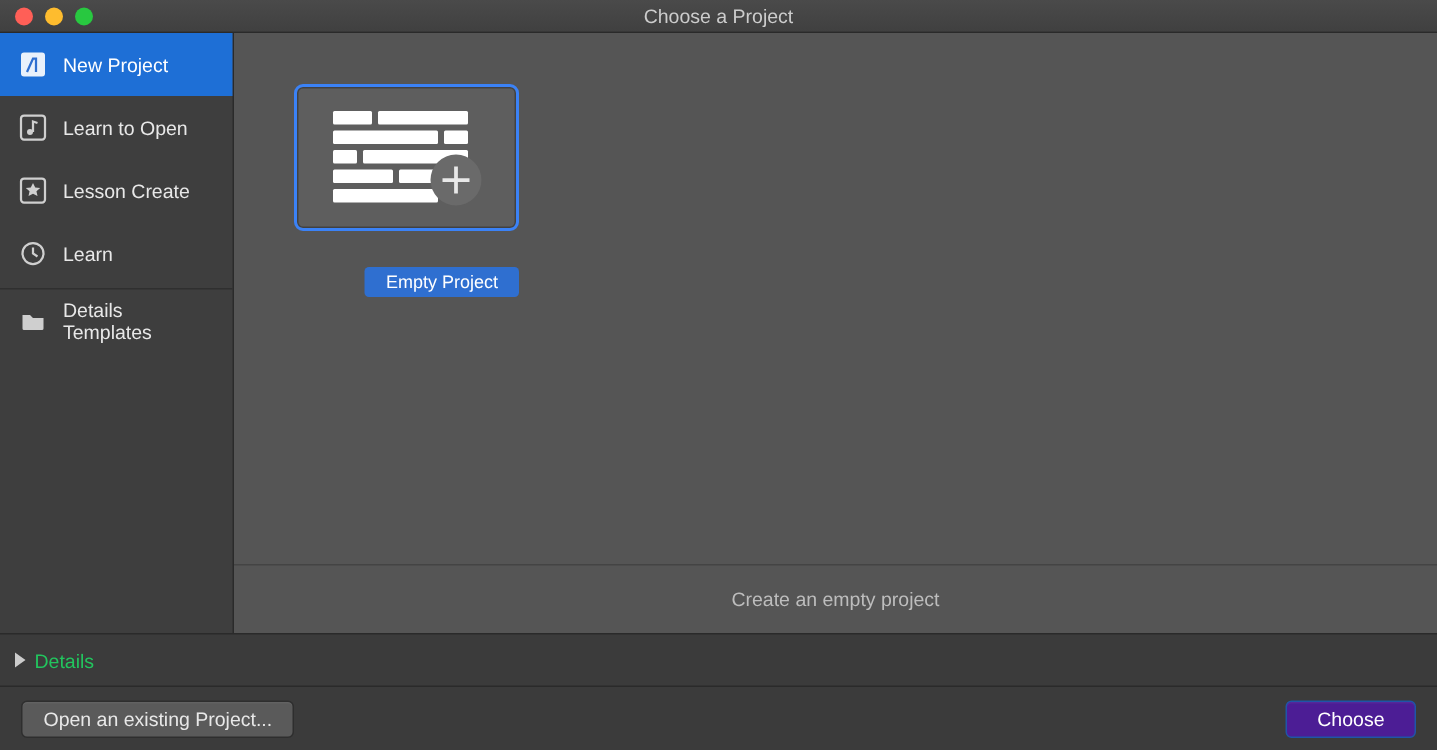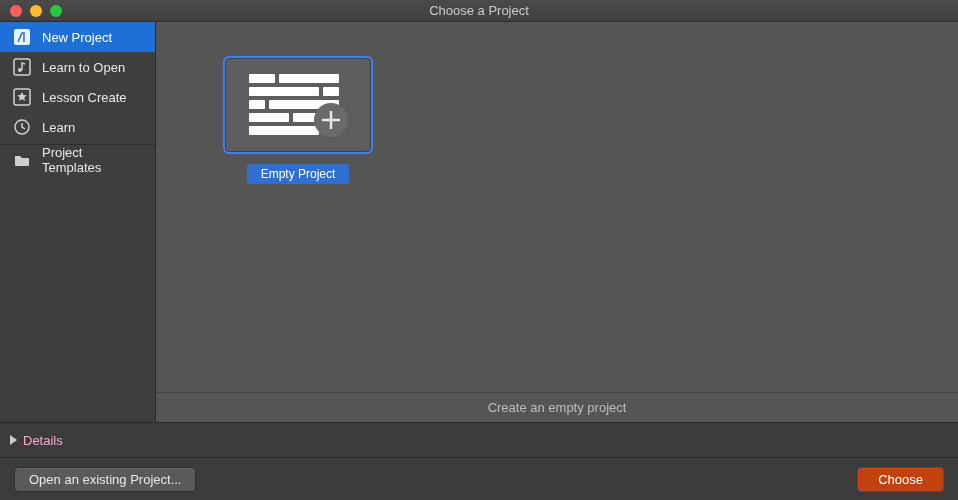--- a/index.html
+++ b/index.html
@@ -53,21 +53,21 @@
     width: 156px;
     background: #3e3e3e;
     display: flex;
     flex-direction: column;
     border-right: 1px solid #2a2a2a;
   }
   .side-item {
     display: flex;
     align-items: center;
     gap: 10px;
-    height: 30px;
+    height: 42px;
     padding: 0 12px;
     color: #e8e8e8;
     font-size: 13px;
     cursor: pointer;
   }
   .side-item.selected {
     background: #1e6fd6;
     color: #fff;
   }
   .side-group-sep {
@@ -92,24 +92,23 @@
     flex: 1;
     padding: 34px 30px 10px 40px;
     display: flex;
     align-items: flex-start;
     gap: 20px;
     overflow: auto;
   }
   .template-card {
     display: flex;
     flex-direction: column;
-    align-items: center;
-    gap: 10px;
-    cursor: pointer;
-    margin-left: 27px;
+    align-items: flex-end;
+    gap: 24px;
+    cursor: pointer;
   }
   .thumb {
     width: 150px;
     height: 98px;
     background: #5e5e5e;
     border: 2px solid #3b82f6;
     border-radius: 6px;
     box-shadow: 0 0 0 1px rgba(0,0,0,.3) inset;
     display: flex;
     align-items: center;
@@ -117,60 +116,60 @@
     position: relative;
   }
   .thumb-label {
     background: #2f6fd0;
     color: #fff;
     font-size: 12px;
     padding: 3px 14px;
     border-radius: 3px;
   }
   .desc-bar {
-    height: 30px;
+    height: 46px;
     background: #555;
     border-top: 1px solid #444;
     display: flex;
     align-items: center;
     justify-content: center;
     color: #bdbdbd;
     font-size: 13px;
   }
   .details-row {
     height: 36px;
     background: #3b3b3b;
     border-top: 1px solid #2a2a2a;
     border-bottom: 1px solid #2a2a2a;
     display: flex;
     align-items: center;
     padding: 0 10px;
     gap: 6px;
-    color: #f9a8d4;
+    color: #22c55e;
     cursor: pointer;
   }
   .bottom-bar {
     height: 42px;
     background: #3b3b3b;
     display: flex;
     align-items: center;
     padding: 0 14px;
   }
   .btn {
     background: #5a5a5a;
     border: 1px solid #2e2e2e;
     color: #e8e8e8;
     font-size: 13px;
     padding: 4px 14px;
     border-radius: 4px;
     cursor: pointer;
     box-shadow: 0 1px 0 rgba(255,255,255,.05) inset;
   }
   .btn.primary {
-    background: #c2410c;
+    background: #4c1d95;
     border-color: #1f55a8;
     color: #fff;
     padding: 4px 20px;
   }
   .spacer { flex: 1; }
   .disclosure {
     width: 0; height: 0;
     border-top: 5px solid transparent;
     border-bottom: 5px solid transparent;
     border-left: 7px solid #ccc;
@@ -232,21 +231,21 @@
       </div>
 
       <div class="side-group-sep"></div>
 
       <div class="side-item">
         <span class="side-icon">
           <svg width="20" height="20" viewBox="0 0 20 20">
               <path d="M3 6 h5 l2 2 h7 v7 a1 1 0 0 1-1 1 H4 a1 1 0 0 1-1-1 z" fill="#cfcfcf"></path>
             </svg>
         </span>
-        <span>Project Templates</span>
+        <span>Details Templates</span>
       </div>
     </div>
 
     <div class="content">
       <div class="template-area">
         <div class="template-card">
           <div class="thumb">
             <svg width="110" height="70" viewBox="0 0 110 70">
               <g fill="#fff">
                 <rect x="6" y="4" width="26" height="9" rx="1"></rect>

